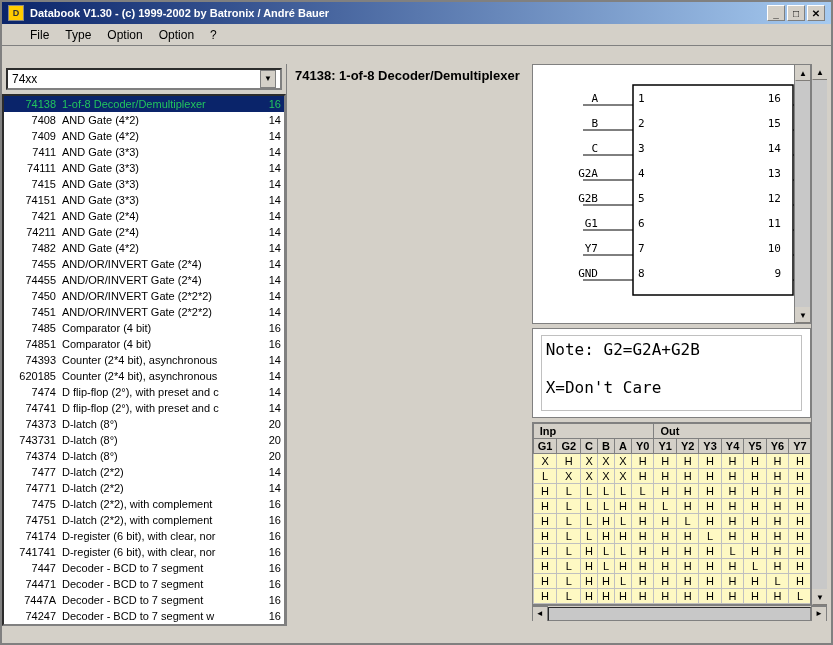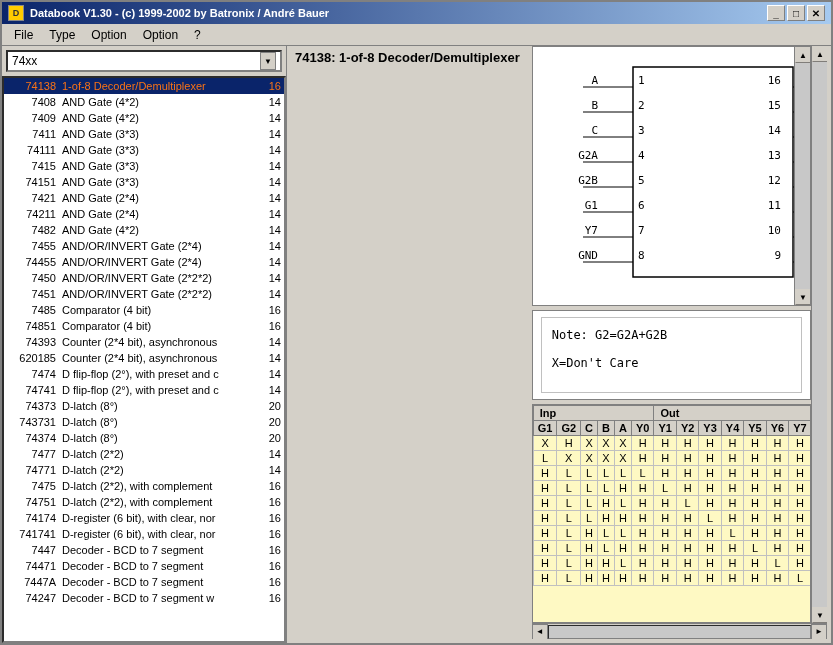--- a/index.html
+++ b/index.html
@@ -64,31 +64,32 @@
       cursor: pointer;
       color: #000;
       font-weight: bold;
     }
     .menu-bar {
       background: #d4d0c8;
       border-bottom: 1px solid #808080;
       display: flex;
       align-items: center;
       height: 22px;
-      padding: 0 4px;
+      padding: 0 20px;
     }
     .menu-item {
       padding: 2px 8px;
       cursor: pointer;
       font-size: 12px;
     }
     .main-area {
       display: flex;
       flex: 1;
       overflow: hidden;
+      align-items: center;
     }
     .left-panel {
       width: 285px;
       display: flex;
       flex-direction: column;
       border-right: 1px solid #808080;
       background: #d4d0c8;
     }
     .combo-area {
       padding: 4px;
@@ -147,21 +148,21 @@
       background: white;
     }
     .list-row {
       display: flex;
       height: 16px;
       cursor: pointer;
       border-bottom: none;
     }
     .list-row.selected {
       background: #0a246a;
-      color: #f97316;
+      color: #22c55e;
     }
     .list-cell {
       padding: 0 3px;
       font-size: 11px;
       display: flex;
       align-items: center;
       white-space: nowrap;
       overflow: hidden;
     }
     .cell-type { width: 55px; text-align: right; justify-content: flex-end; }
@@ -534,21 +535,21 @@
               </svg>
 
               <div style="position:absolute; right:0; top:0; width:16px; height:100%; background:#d4d0c8; border-left:1px solid #808080; display:flex; flex-direction:column;">
                 <div style="width:16px; height:16px; background:#d4d0c8; border:1px outset #d4d0c8; display:flex; align-items:center; justify-content:center; font-size:8px; cursor:pointer;">▲</div>
                 <div style="flex:1; background:#c8c8c8;"></div>
                 <div style="width:16px; height:16px; background:#d4d0c8; border:1px outset #d4d0c8; display:flex; align-items:center; justify-content:center; font-size:8px; cursor:pointer;">▼</div>
               </div>
             </div>
 
             <div class="notes-area">
-              <div style="border:1px solid #c0c0c0; height:100%; padding:10px; font-family:monospace; font-size:12px; overflow:hidden;">
+              <div style="border:1px solid #c0c0c0; height:100%; padding:4px; font-family:monospace; font-size:16px; overflow:hidden;">
                 <div>Note:  G2=G2A+G2B</div>
                 <br>
                 <div>X=Don't Care</div>
               </div>
             </div>
 
             <div class="truth-table-area" style="min-height:180px; max-height:220px;">
               <table class="truth-table">
                 <thead>
                   <tr>

